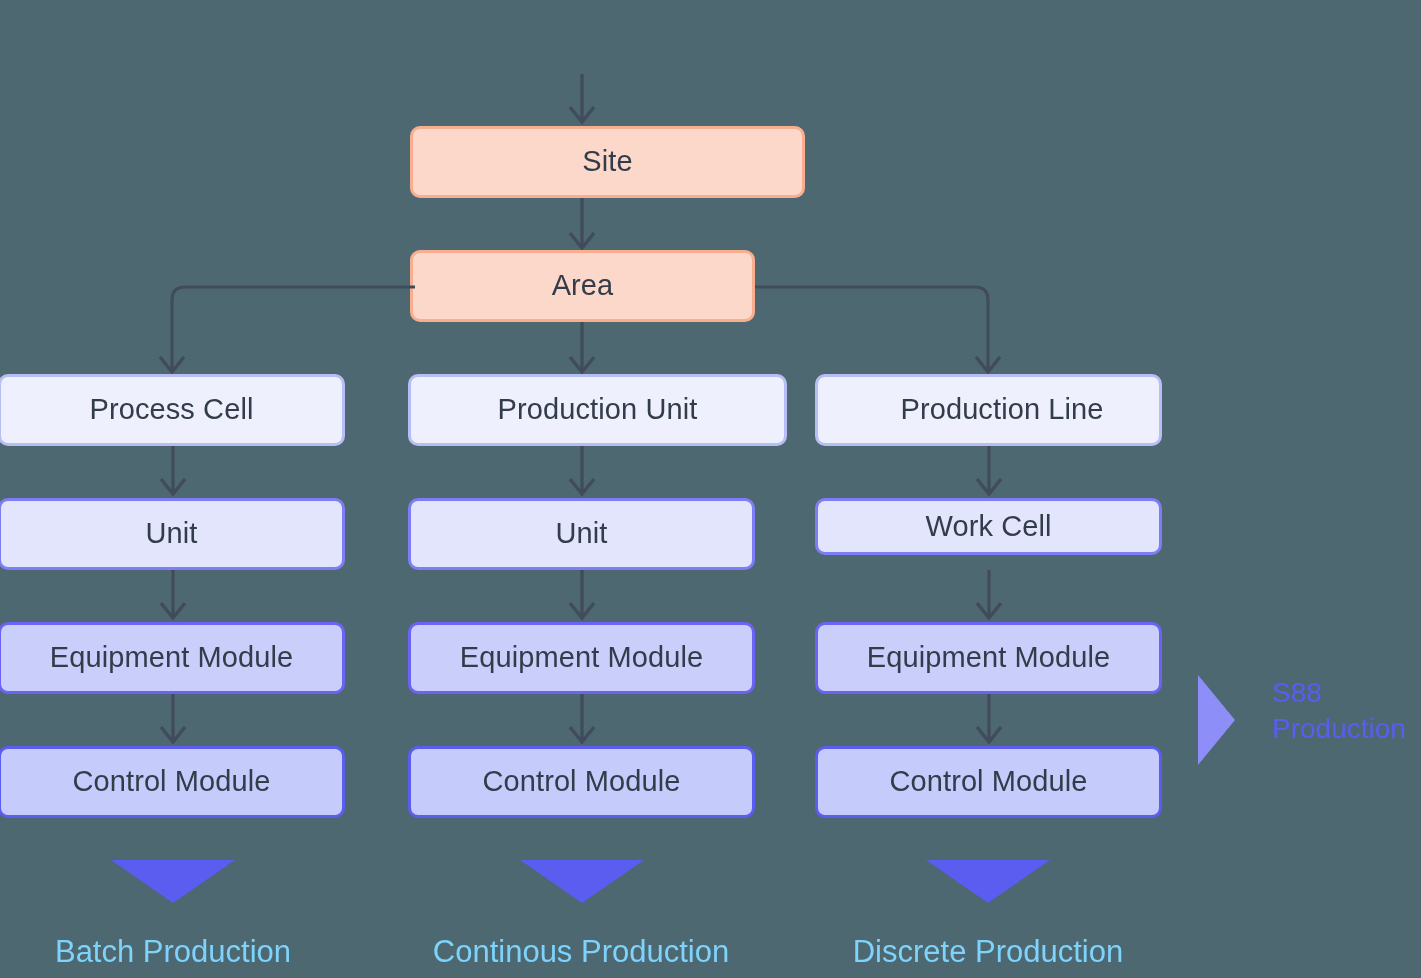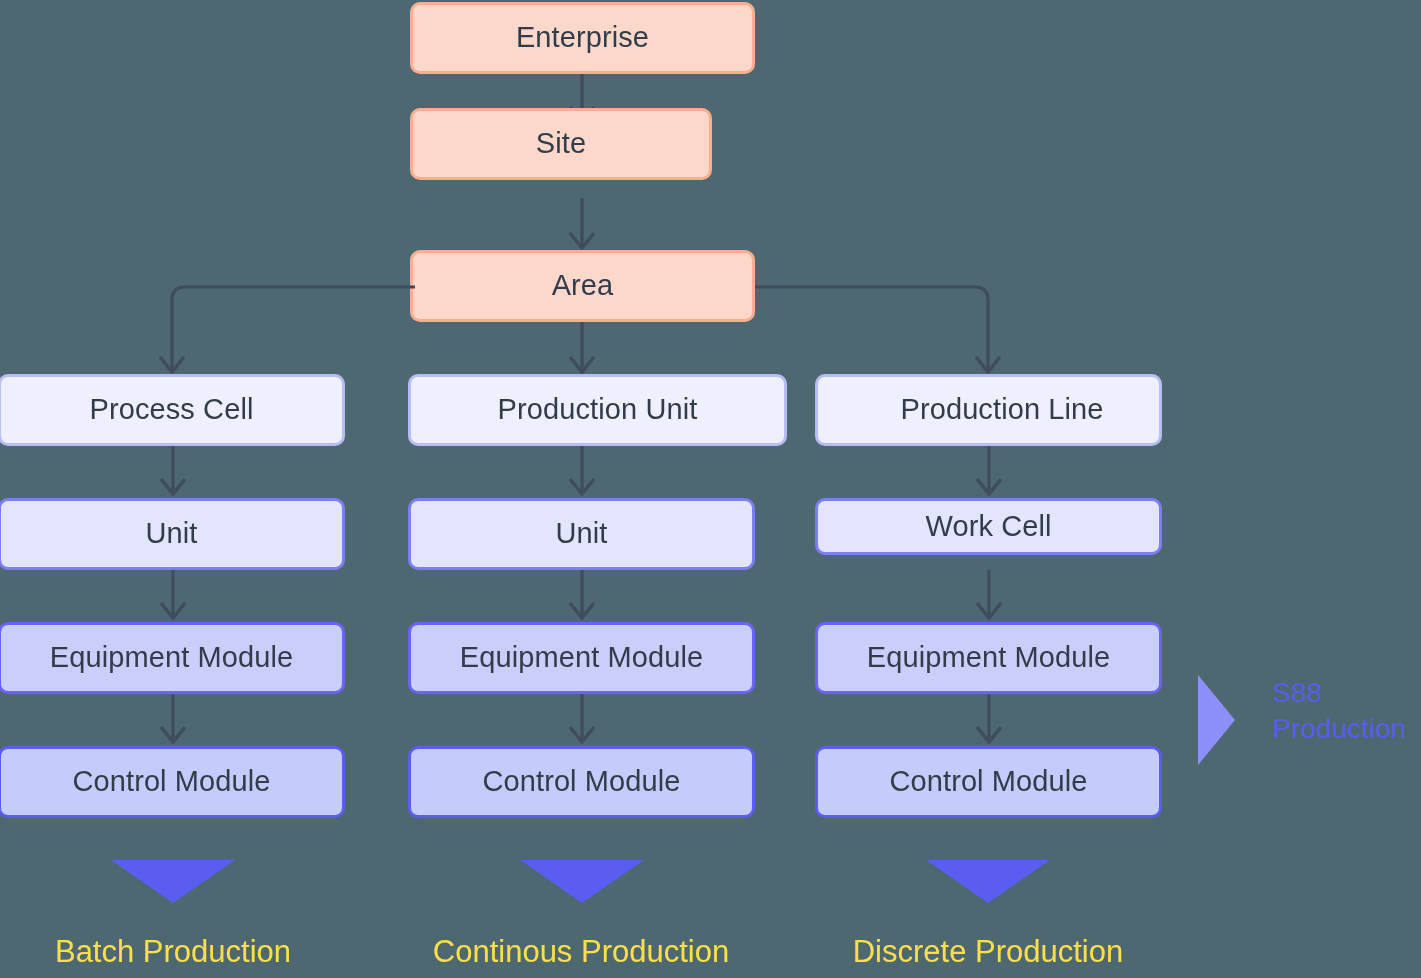--- a/index.html
+++ b/index.html
@@ -85,21 +85,21 @@
   .tri-down {
     position: absolute;
     width: 0;
     height: 0;
     border-left: 62px solid transparent;
     border-right: 62px solid transparent;
     border-top: 43px solid #5b5cf0;
   }
   .outcome-label {
     position: absolute;
-    color: #fde047;
+    color: #7dd3fc;
     font-size: 31px;
     white-space: nowrap;
     text-align: center;
   }
 
   
   .tri-right {
     position: absolute;
     width: 0;
     height: 0;
@@ -113,30 +113,27 @@
     font-size: 28px;
     line-height: 1.28;
     white-space: nowrap;
   }
 </style>
 </head>
 <body>
 
 <div id="stage">
 
-  <div class="node tier-top" style="left:410px; top:2px; width:345px; height:72px;">
-    <span>Enterprise</span>
-  </div>
 
   <svg class="conn" style="left:566px; top:74px;" width="32" height="52">
     <line x1="16" y1="0" x2="16" y2="46"></line>
     <polyline class="head" points="4,33 16,48 28,33"></polyline>
   </svg>
 
-  <div class="node tier-top" style="left:410px; top:108px; width:302px; height:72px;">
+  <div class="node tier-top" style="left:410px; top:126px; width:395px; height:72px;">
     <span>Site</span>
   </div>
 
   <svg class="conn" style="left:566px; top:198px;" width="32" height="54">
     <line x1="16" y1="0" x2="16" y2="48"></line>
     <polyline class="head" points="4,35 16,50 28,35"></polyline>
   </svg>
 
   <div class="node tier-top" style="left:410px; top:250px; width:345px; height:72px;">
     <span>Area</span>

